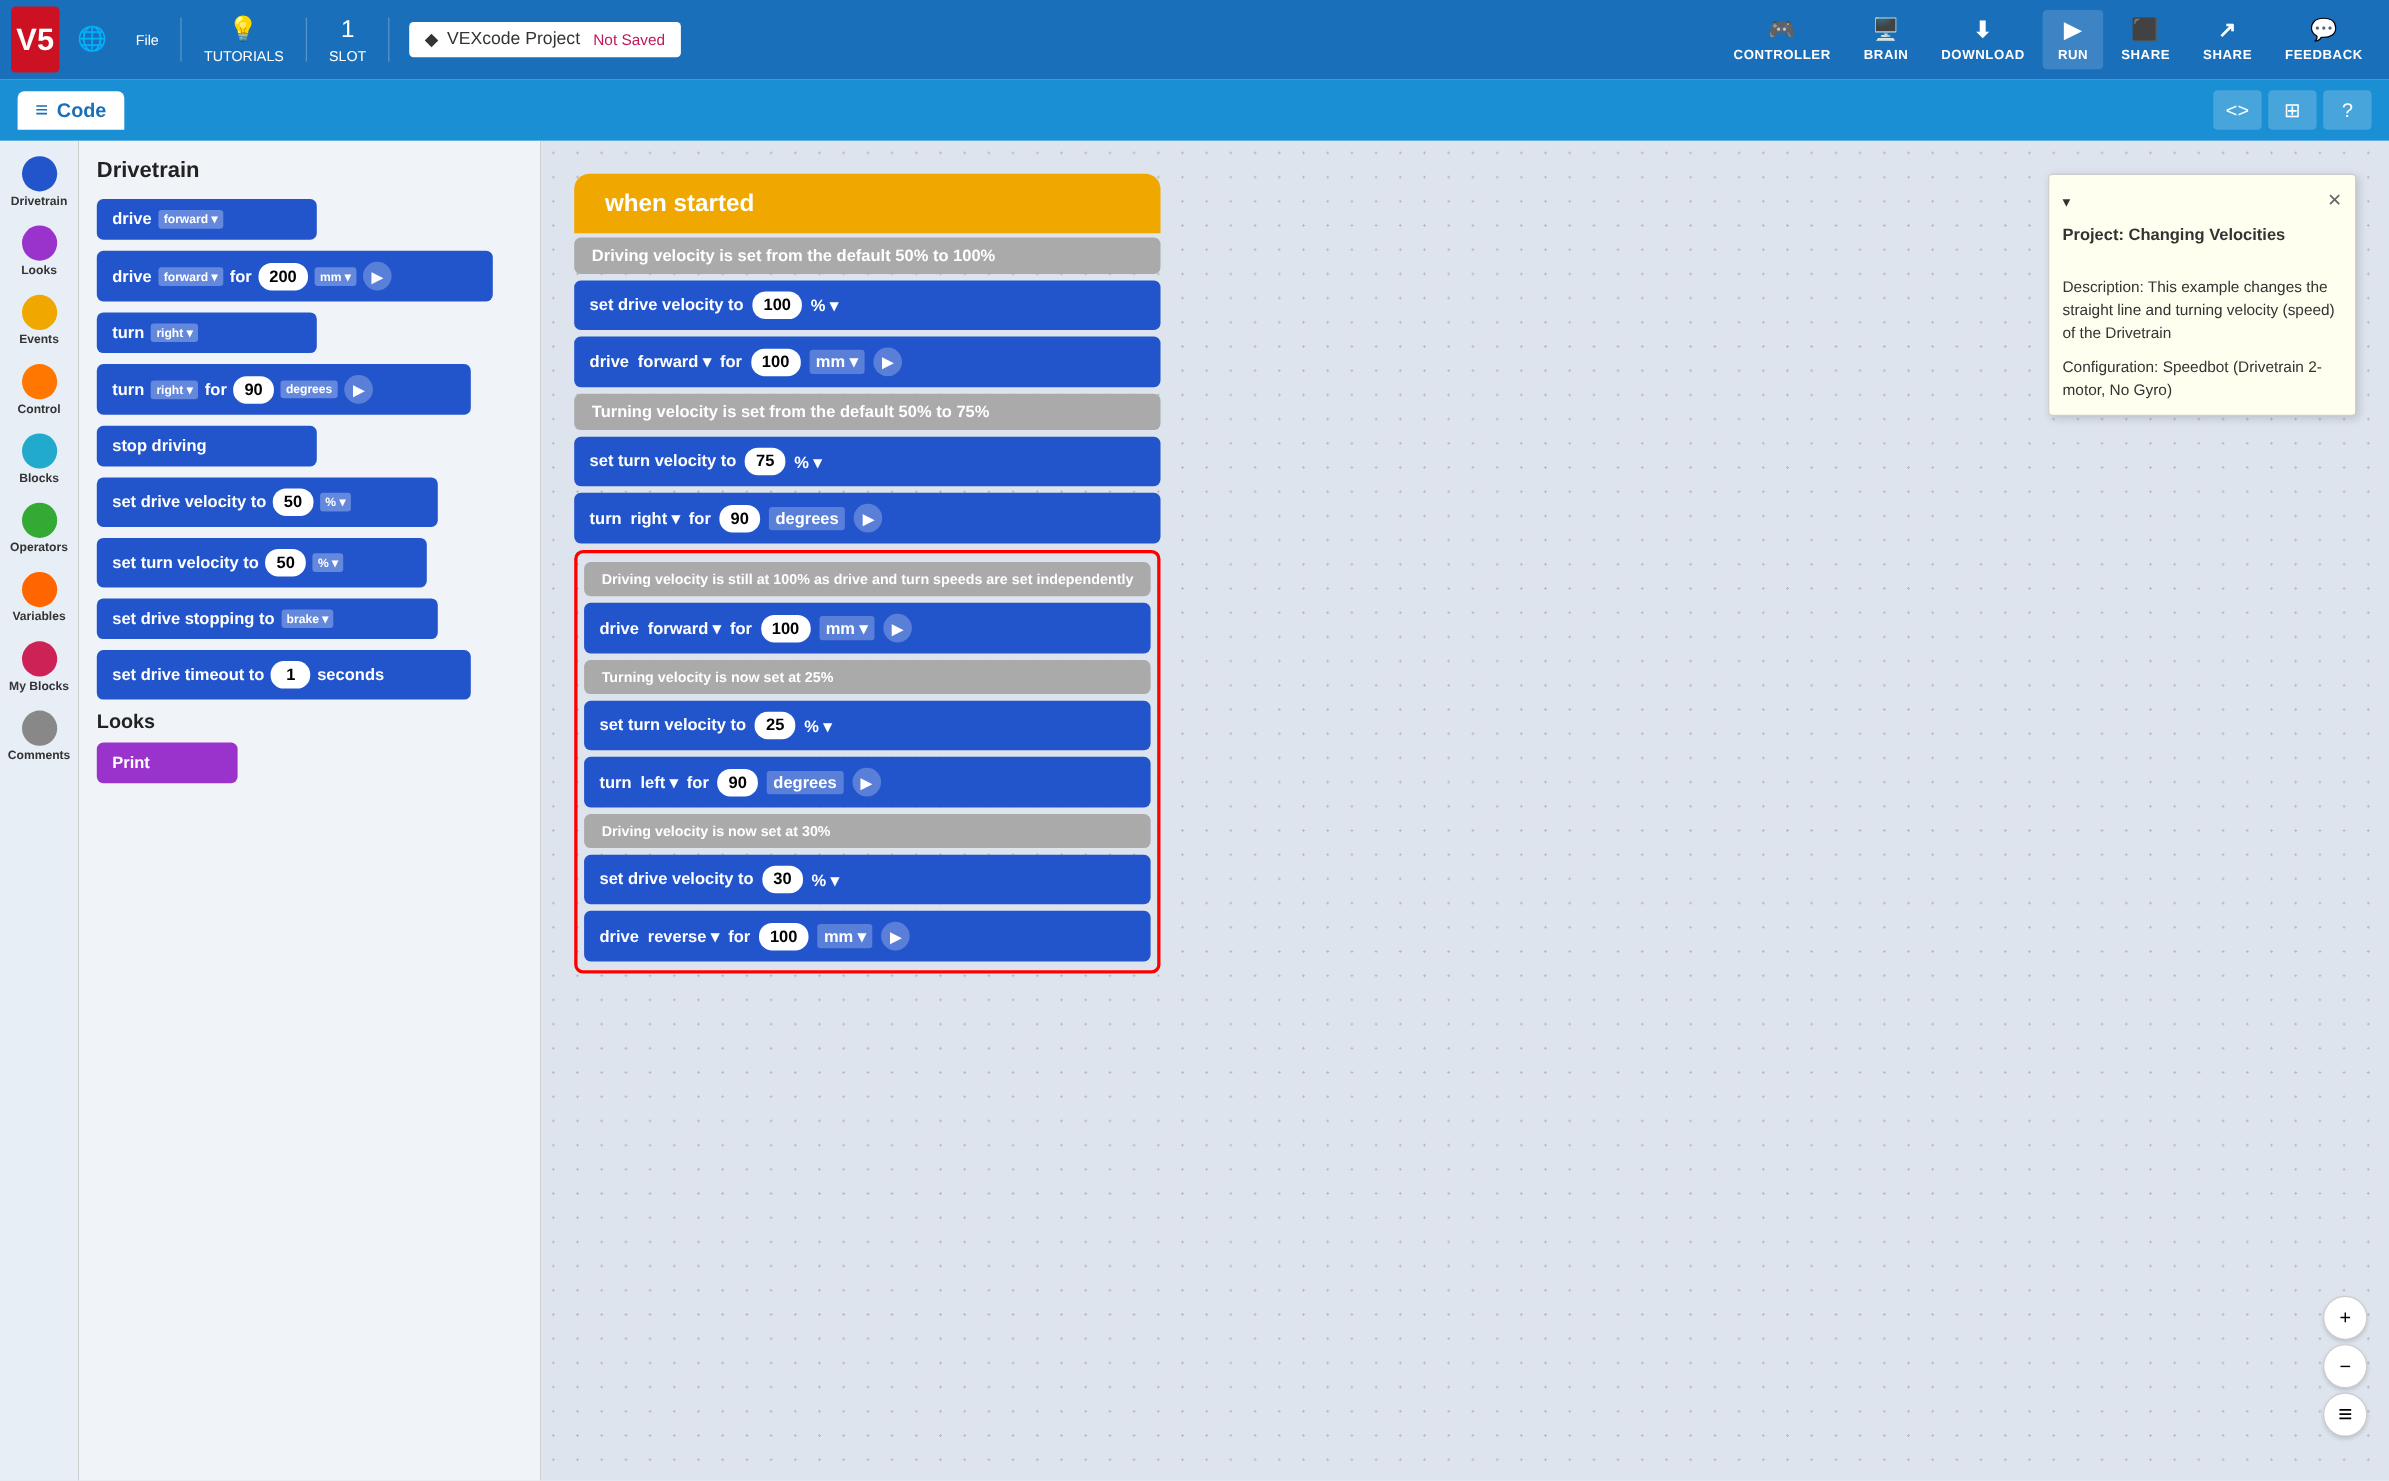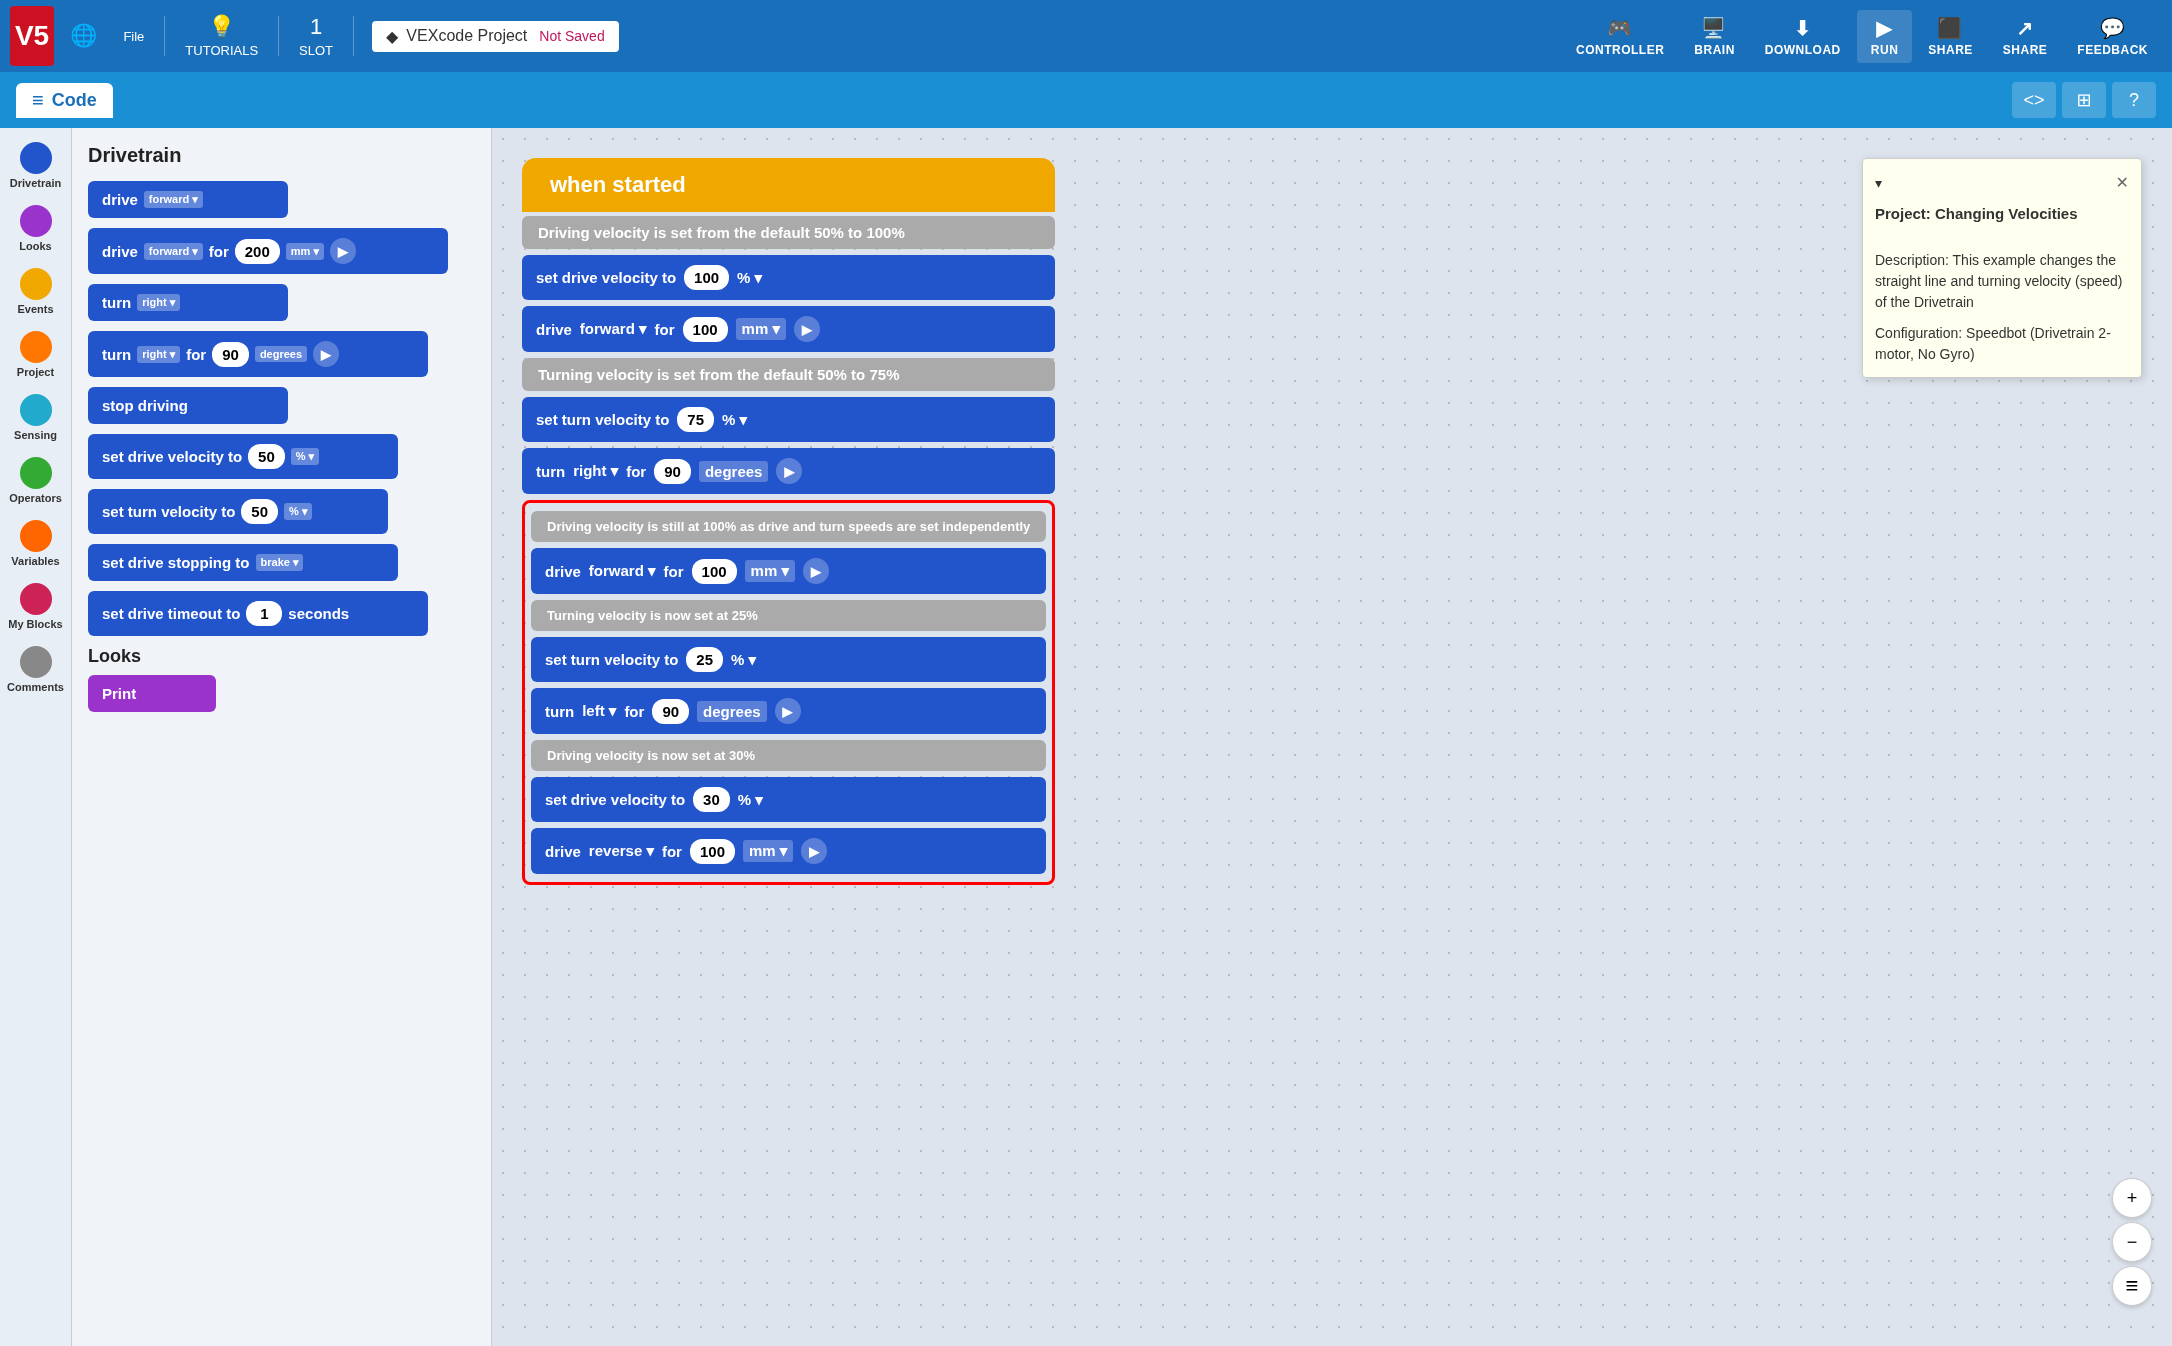--- a/index.html
+++ b/index.html
@@ -423,25 +423,25 @@
     <div class="cat-item">
       <div class="cat-dot" style="background:#9933cc;"></div>
       <span class="cat-label">Looks</span>
     </div>
     <div class="cat-item">
       <div class="cat-dot" style="background:#f0a800;"></div>
       <span class="cat-label">Events</span>
     </div>
     <div class="cat-item">
       <div class="cat-dot" style="background:#ff7700;"></div>
-      <span class="cat-label">Project</span>
+      <span class="cat-label">Control</span>
     </div>
     <div class="cat-item">
       <div class="cat-dot" style="background:#22aacc;"></div>
-      <span class="cat-label">Sensing</span>
+      <span class="cat-label">Blocks</span>
     </div>
     <div class="cat-item">
       <div class="cat-dot" style="background:#33aa33;"></div>
       <span class="cat-label">Operators</span>
     </div>
     <div class="cat-item">
       <div class="cat-dot" style="background:#ff6600;"></div>
       <span class="cat-label">Variables</span>
     </div>
     <div class="cat-item">

